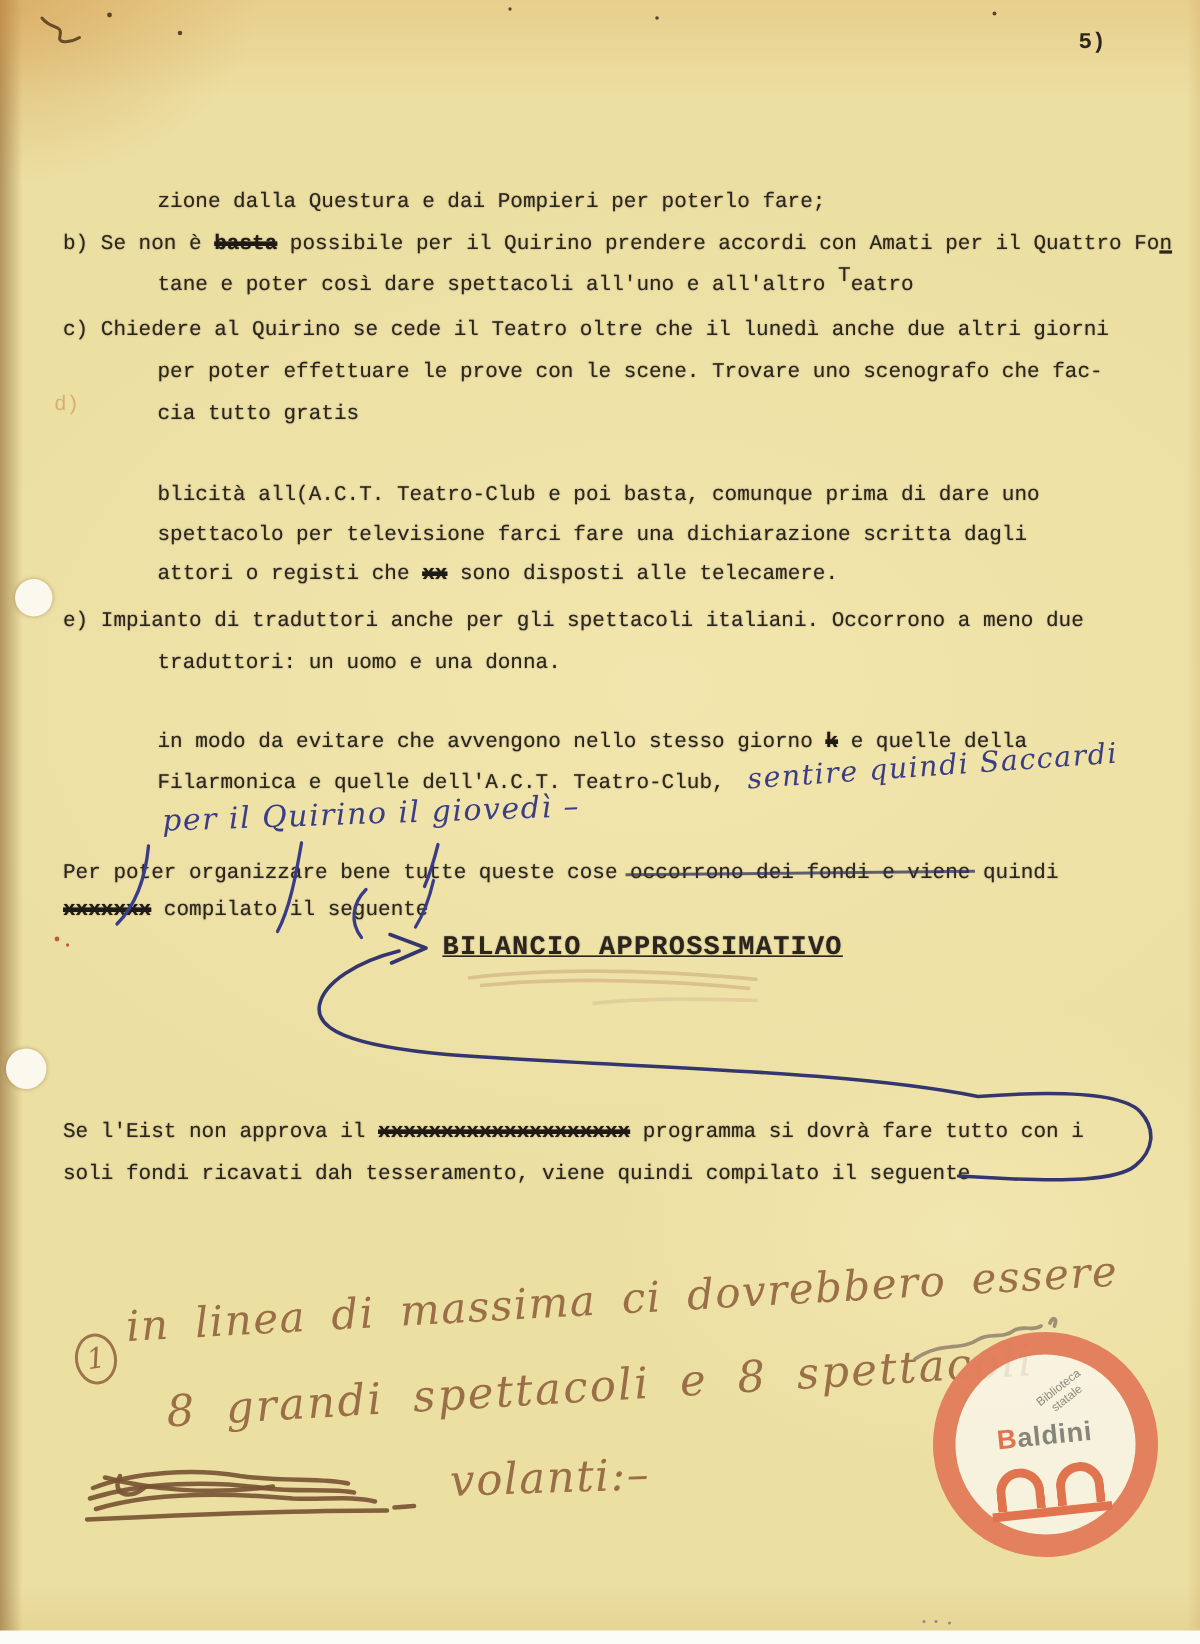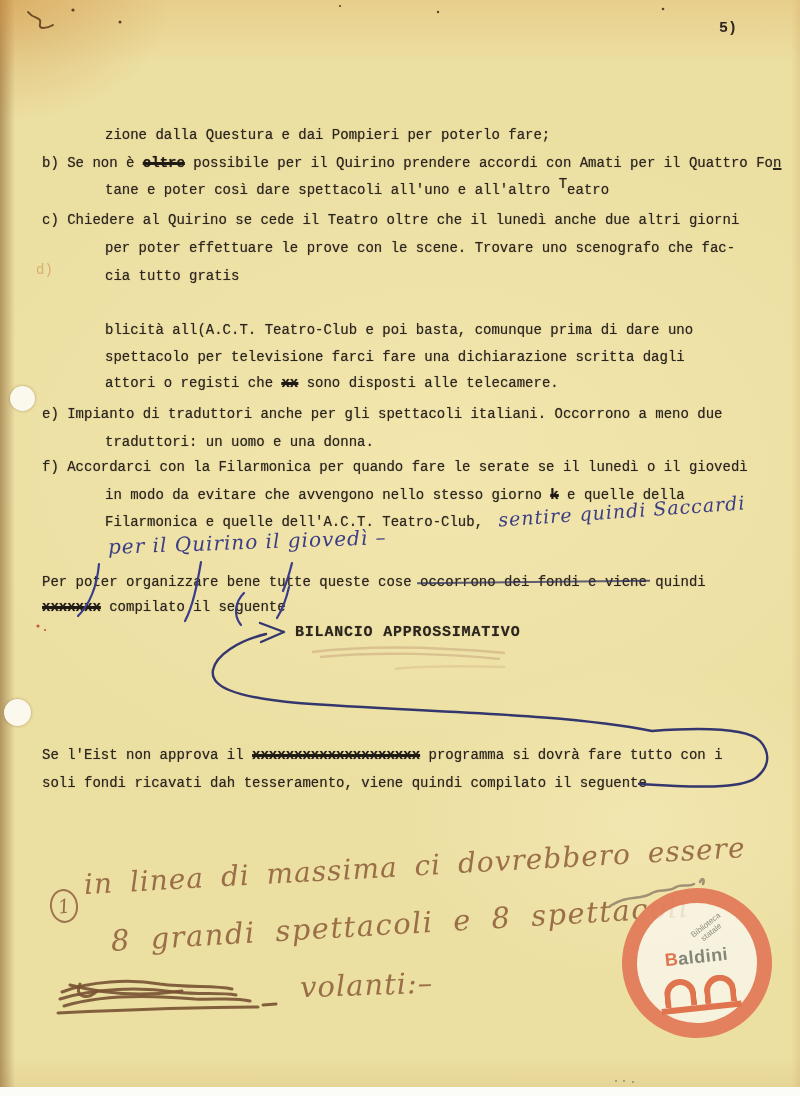--- a/index.html
+++ b/index.html
@@ -22,21 +22,21 @@
     text-shadow:0 0 1px rgba(43,37,30,.55);
   }
   .xover { font-weight:bold; color:#1f1a15; text-decoration:line-through; text-decoration-thickness:2.5px; }
   .pen-strike { position:relative; }
   .pen-strike::after {
     content:""; position:absolute; left:-3px; right:-3px; top:7px; height:2px;
     background:rgba(48,48,92,.75); transform:rotate(-.6deg);
   }
   .sup { position:relative; top:-6px; }
   .un  { text-decoration:underline; text-decoration-thickness:1.5px; }
-  .title { font-weight:bold; letter-spacing:.8px; font-size:15px; }
+  .title { font-weight:bold; letter-spacing:.8px; font-size:18px;text-decoration:underline; }
   .ghost { color:rgba(195,115,50,.45); text-shadow:none; }
   .hw-blue {
     position:absolute; font-family:"DejaVu Serif", serif; font-style:italic;
     color:#3b3d85; white-space:pre;
   }
   .hw-brown {
     position:absolute; font-family:"DejaVu Serif", serif; font-style:italic;
     color:rgba(150,104,66,.95); white-space:pre;
   }
   .circ-num {
@@ -77,36 +77,35 @@
 </style>
 </head>
 <body>
 
 <div class="paper">
 
   <div class="pagenum z2">5)</div>
 
   <div class="tl z2" style="left:105px; top:127px;">zione dalla Questura e dai Pompieri per poterlo fare;</div>
 
-  <div class="tl z2" style="left:42px; top:155px;"><span>b) Se non è </span><span class="xover">oltre</span><span> possibile per il Quirino prendere accordi con Amati per il Quattro Fo</span><span class="un">n</span></div>
+  <div class="tl z2" style="left:42px; top:155px;"><span>b) Se non è </span><span class="xover">basta</span><span> possibile per il Quirino prendere accordi con Amati per il Quattro Fo</span><span class="un">n</span></div>
   <div class="tl z2" style="left:105px; top:182px;"><span>tane e poter così dare spettacoli all'uno e all'altro </span><span class="sup">T</span><span>eatro</span></div>
 
   <div class="tl z2" style="left:42px; top:212px;">c) Chiedere al Quirino se cede il Teatro oltre che il lunedì anche due altri giorni</div>
   <div class="tl z2" style="left:105px; top:240px;">per poter effettuare le prove con le scene. Trovare uno scenografo che fac-</div>
   <div class="tl z2" style="left:105px; top:268px;">cia tutto gratis</div>
   <div class="tl ghost z2" style="left:36px; top:262px;">d)</div>
 
   <div class="tl z2" style="left:105px; top:322px;">blicità all(A.C.T. Teatro-Club e poi basta, comunque prima di dare uno</div>
   <div class="tl z2" style="left:105px; top:349px;">spettacolo per televisione farci fare una dichiarazione scritta dagli</div>
   <div class="tl z2" style="left:105px; top:375px;"><span>attori o registi che </span><span class="xover">xx</span><span> sono disposti alle telecamere.</span></div>
 
   <div class="tl z2" style="left:42px; top:406px;">e) Impianto di traduttori anche per gli spettacoli italiani. Occorrono a meno due</div>
   <div class="tl z2" style="left:105px; top:434px;">traduttori: un uomo e una donna.</div>
 
-  <div class="tl z2" style="left:42px; top:459px;">f) Accordarci con la Filarmonica per quando fare le serate se il lunedì o il giovedì</div>
   <div class="tl z2" style="left:105px; top:487px;"><span>in modo da evitare che avvengono nello stesso giorno </span><span class="xover">k</span><span> e quelle della</span></div>
   <div class="tl z2" style="left:105px; top:514px;">Filarmonica e quelle dell'A.C.T. Teatro-Club,</div>
 
   <div class="hw-blue z2" style="left:498px; top:500px; font-size:19px; letter-spacing:1px; transform:rotate(-4deg);">sentire quindi Saccardi</div>
   <div class="hw-blue z2" style="left:108px; top:530px; font-size:20px; letter-spacing:1px; transform:rotate(-2deg);">per il Quirino il giovedì –</div>
 
   <div class="tl z2" style="left:42px; top:574px;"><span>Per poter organizzare bene tutte queste cose </span><span class="pen-strike">occorrono dei fondi e viene</span><span> quindi</span></div>
   <div class="tl z2" style="left:42px; top:599px;"><span class="xover">xxxxxxx</span><span> compilato il seguente</span></div>
 
   <div class="tl title z2" style="left:295px; top:624px;">BILANCIO APPROSSIMATIVO</div>

